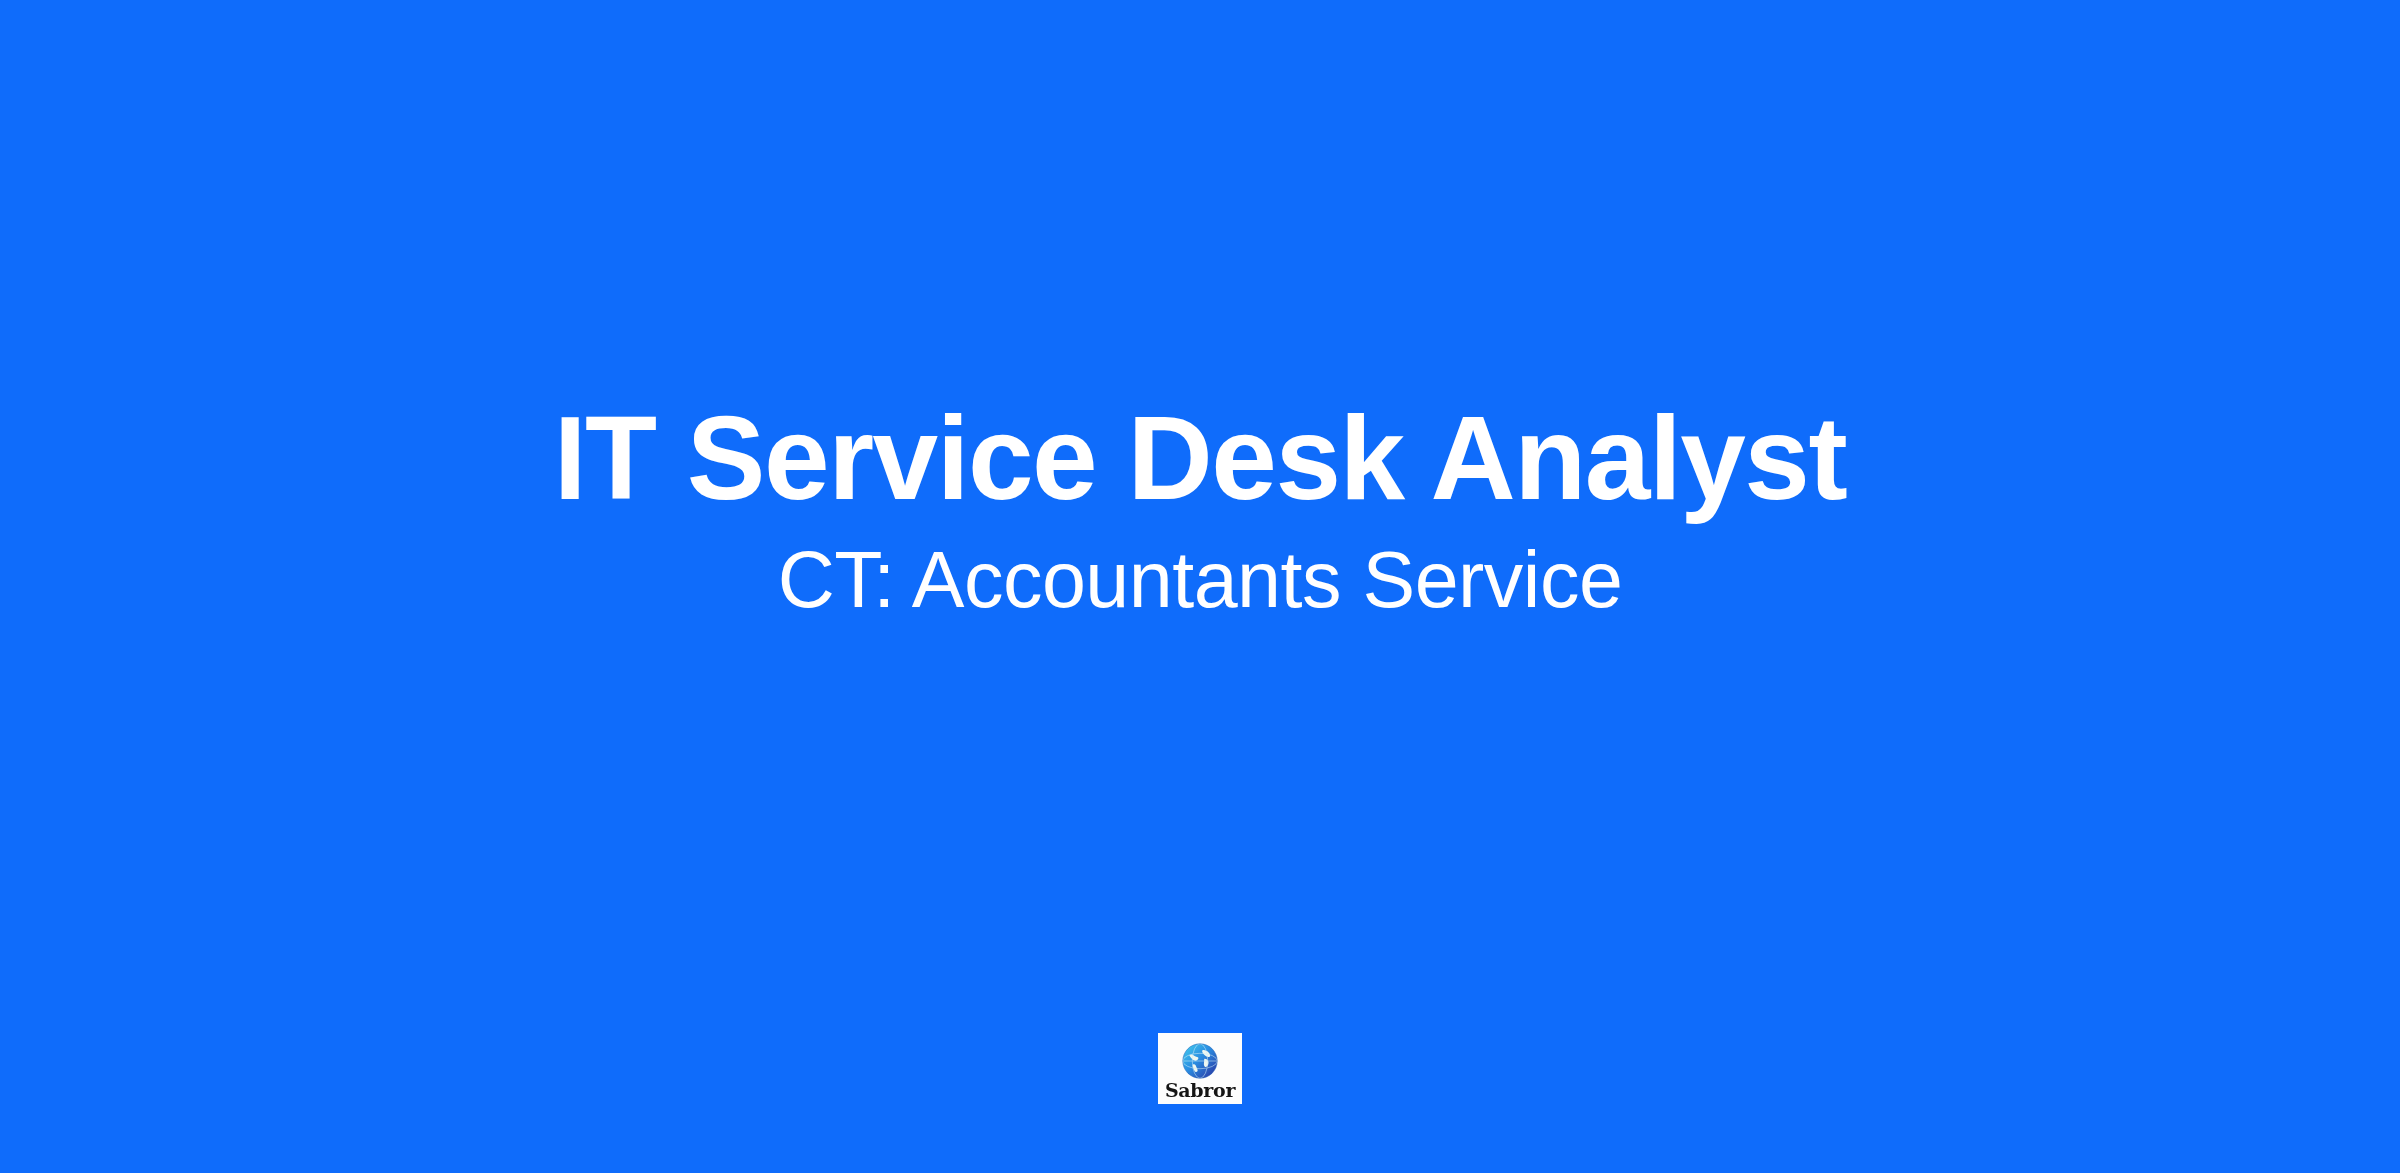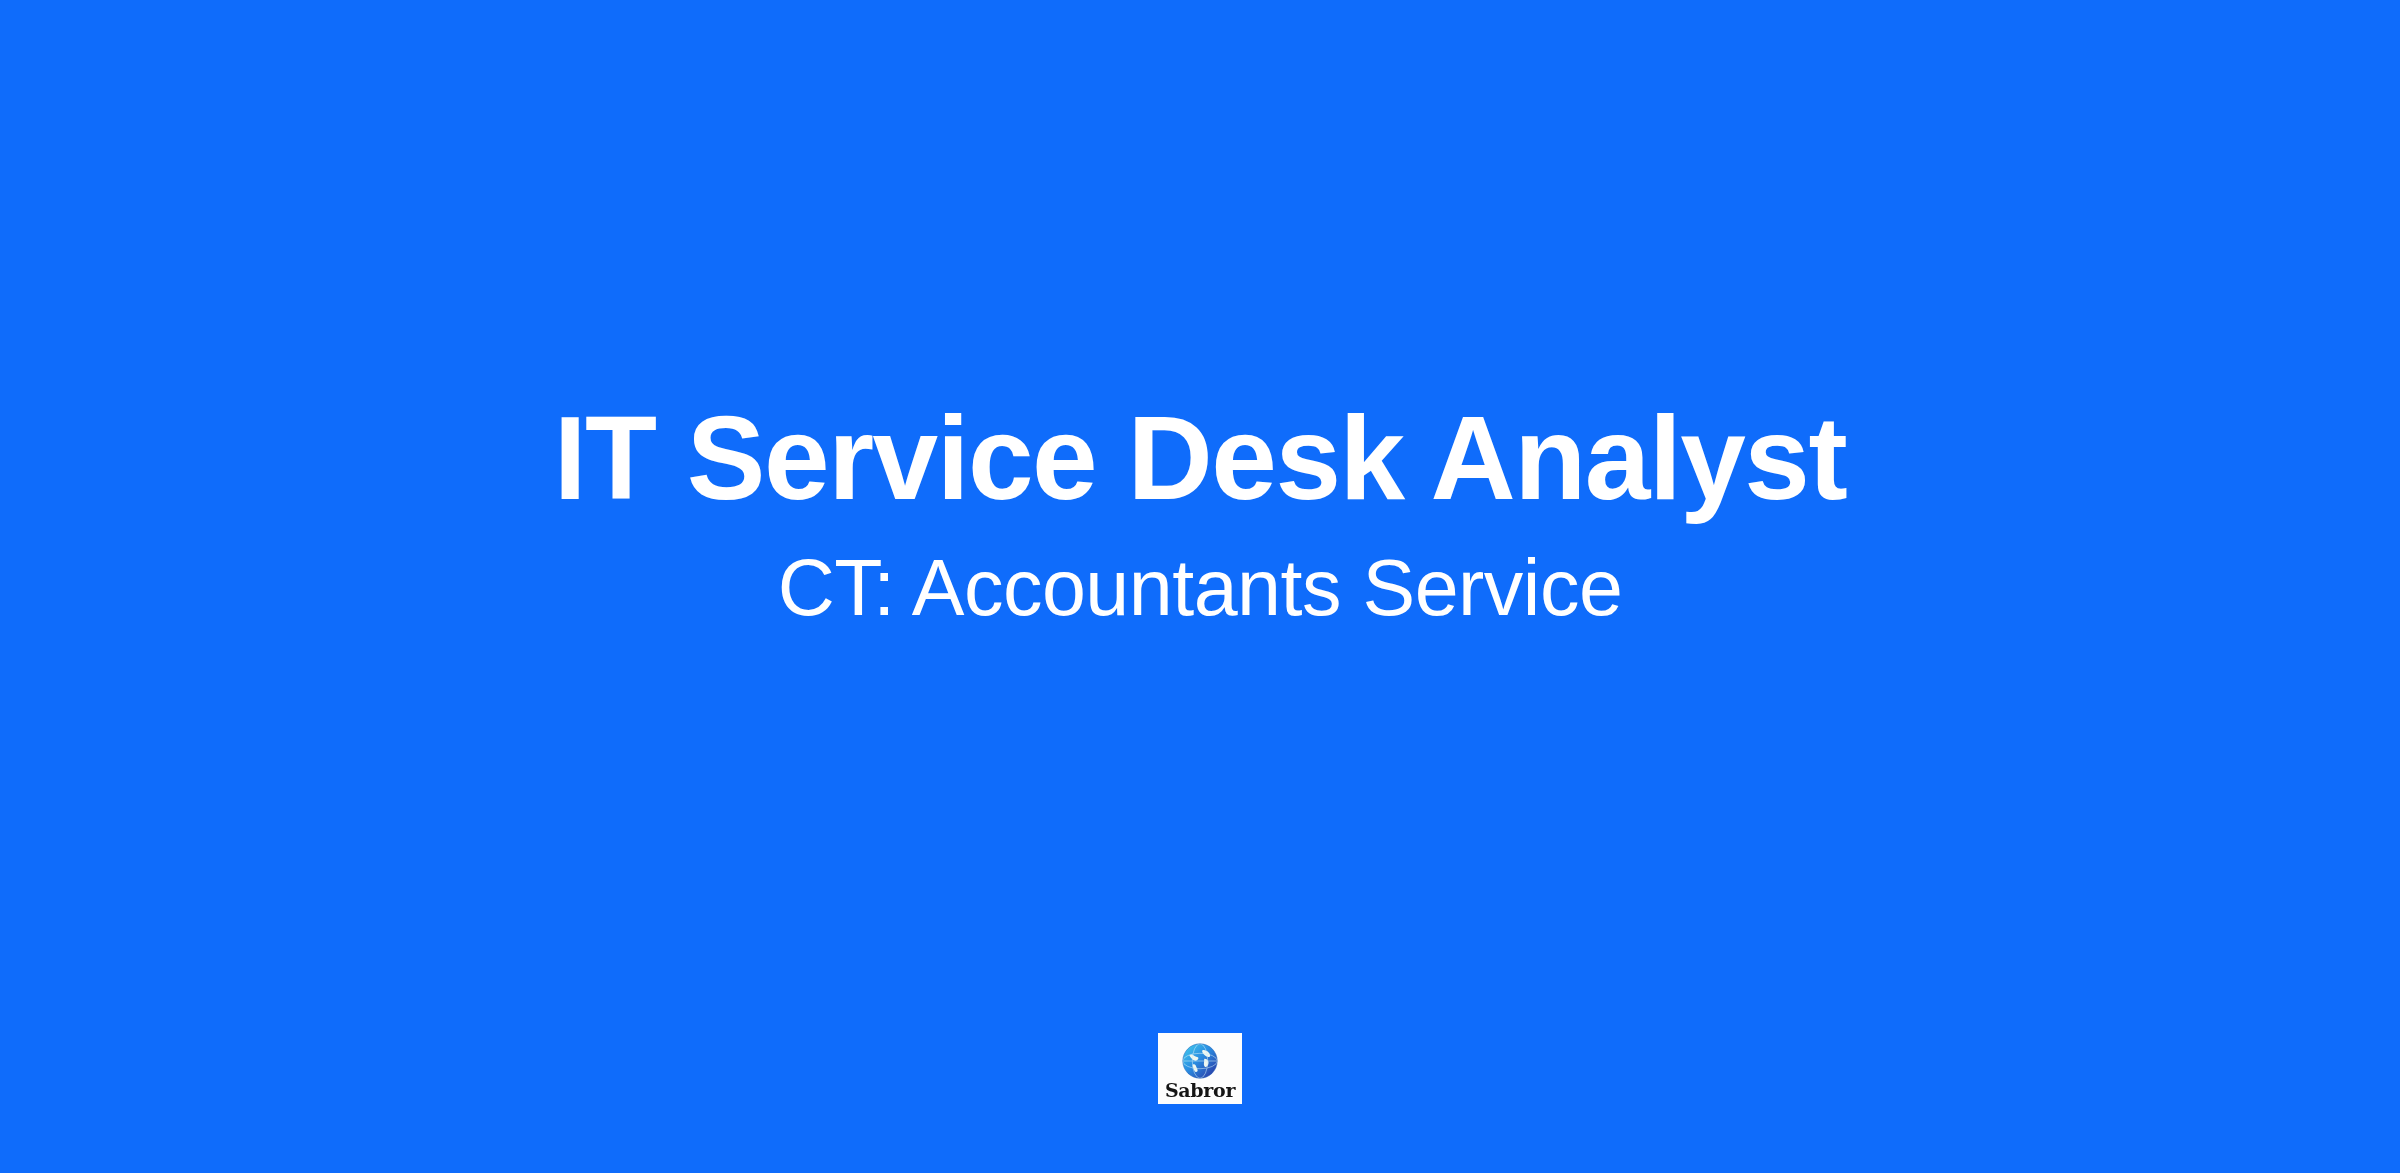--- a/index.html
+++ b/index.html
@@ -29,21 +29,20 @@
   }
 
   .hero-text-block {
     position: absolute;
     left: 0;
     right: 0;
     top: 396px;
     display: flex;
     flex-direction: column;
     align-items: center;
-    gap: 8px;
   }
 
   .job-title {
     margin: 0;
     padding: 0;
     font-family: "Liberation Sans", sans-serif;
     font-size: 118px;
     font-weight: 700;
     line-height: 1.06;
     letter-spacing: -1.5px;

